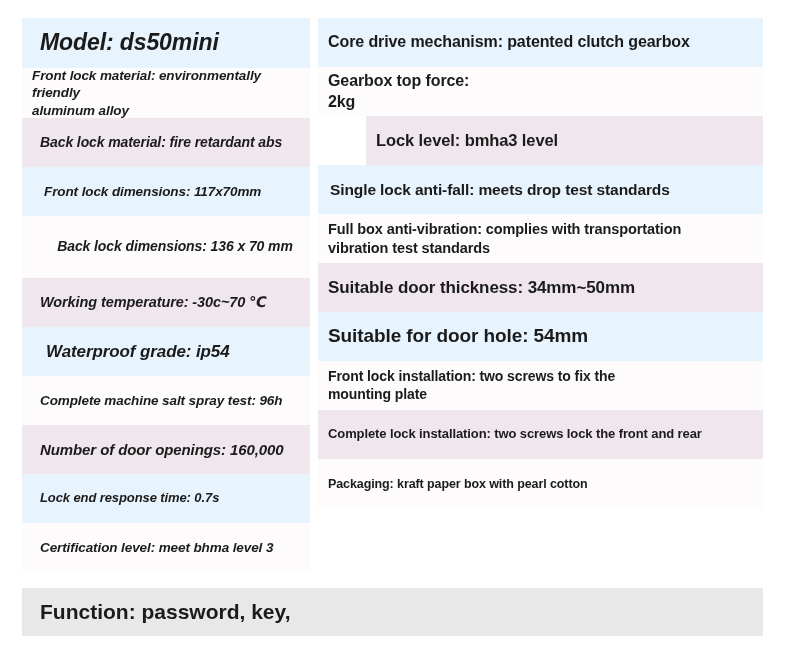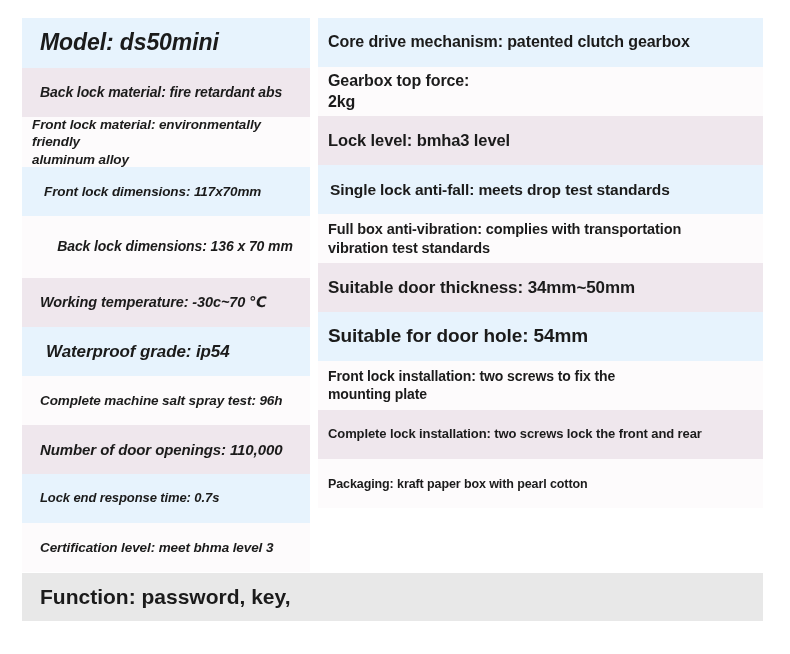--- a/index.html
+++ b/index.html
@@ -66,35 +66,35 @@
   .l5 { height: 49px; padding: 0 0 0 18px;  font-size: 14.5px; }
   .l6 { height: 49px; padding: 0 0 0 24px;  font-size: 17px; }
   .l7 { height: 49px; padding: 0 0 0 18px;  font-size: 13.5px; }
   .l8 { height: 49px; padding: 0 0 0 18px;  font-size: 15px; }
   .l9 { height: 49px; padding: 0 0 0 18px;  font-size: 13px; }
   .l10{ height: 49px; padding: 0 0 0 18px;  font-size: 13.5px; }
 
   
   .r0 { height: 49px; padding: 0 0 0 10px; font-size: 16px; }
   .r1 { height: 49px; padding: 0 0 0 10px; font-size: 16px; }
-  .r2 { height: 49px; padding: 0 0 0 10px; font-size: 16.5px; }
+  .r2 { height: 49px; padding: 0 0 0 10px; font-size: 16.5px; margin-left: 48px; }
   .r3 { height: 49px; padding: 0 0 0 12px; font-size: 15.5px; }
   .r4 { height: 49px; padding: 0 0 0 10px; font-size: 14.5px; }
   .r5 { height: 49px; padding: 0 0 0 10px; font-size: 17px; }
   .r6 { height: 49px; padding: 0 12px 0 10px; font-size: 19px; }
   .r7 { height: 49px; padding: 0 0 0 10px; font-size: 14px; }
   .r8 { height: 49px; padding: 0 0 0 10px; font-size: 13px; }
   .r9 { height: 49px; padding: 0 0 0 12px; font-size: 15px; }
   .r10{ height: 49px; padding: 0 0 0 10px; font-size: 12.5px; }
 
   
   .footer-row {
     position: absolute;
     left: 22px;
-    top: 573px;
+    top: 588px;
     width: 741px;
     height: 48px;
     display: flex;
     align-items: center;
     padding-left: 18px;
     font-size: 21px;
     font-weight: bold;
     color: #1b1b1b;
     background: #e8e8e8;
   }
@@ -103,44 +103,44 @@
 <body>
 
 <div id="spec-sheet">
 
   <div class="columns">
 
     <div class="col col-left">
       <div class="spec-row l0 tint-blue">
           <span class="txt">Model: ds50mini</span>
         </div>
-      <div class="spec-row l2 tint-pink">
-          <span class="txt">Back lock material: fire retardant abs</span>
-        </div>
       <div class="spec-row l1 tint-white">
           <span class="txt">Front lock material: environmentally friendly
 aluminum alloy</span>
+        </div>
+      <div class="spec-row l2 tint-pink">
+          <span class="txt">Back lock material: fire retardant abs</span>
         </div>
       <div class="spec-row l3 tint-blue">
           <span class="txt">Front lock dimensions: 117x70mm</span>
         </div>
       <div class="spec-row l4 tint-white">
           <span class="txt">Back lock dimensions: 136 x 70 mm</span>
         </div>
       <div class="spec-row l5 tint-pink">
           <span class="txt">Working temperature: -30c~70 ℃</span>
         </div>
       <div class="spec-row l6 tint-blue">
           <span class="txt">Waterproof grade: ip54</span>
         </div>
       <div class="spec-row l7 tint-white">
           <span class="txt">Complete machine salt spray test: 96h</span>
         </div>
       <div class="spec-row l8 tint-pink">
-          <span class="txt">Number of door openings: 110,000</span>
+          <span class="txt">Number of door openings: 160,000</span>
         </div>
       <div class="spec-row l9 tint-blue">
           <span class="txt">Lock end response time: 0.7s</span>
         </div>
       <div class="spec-row l10 tint-white">
           <span class="txt">Certification level: meet bhma level 3</span>
         </div>
     </div>
 
     <div class="col col-right">

